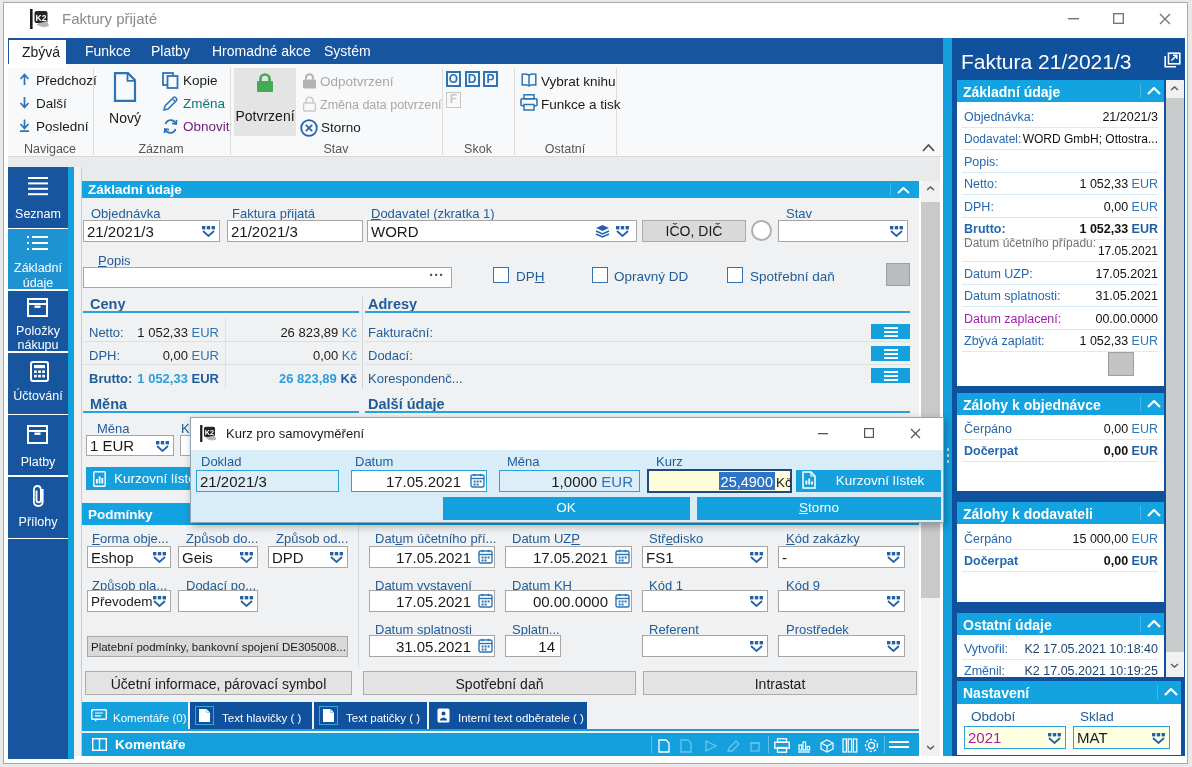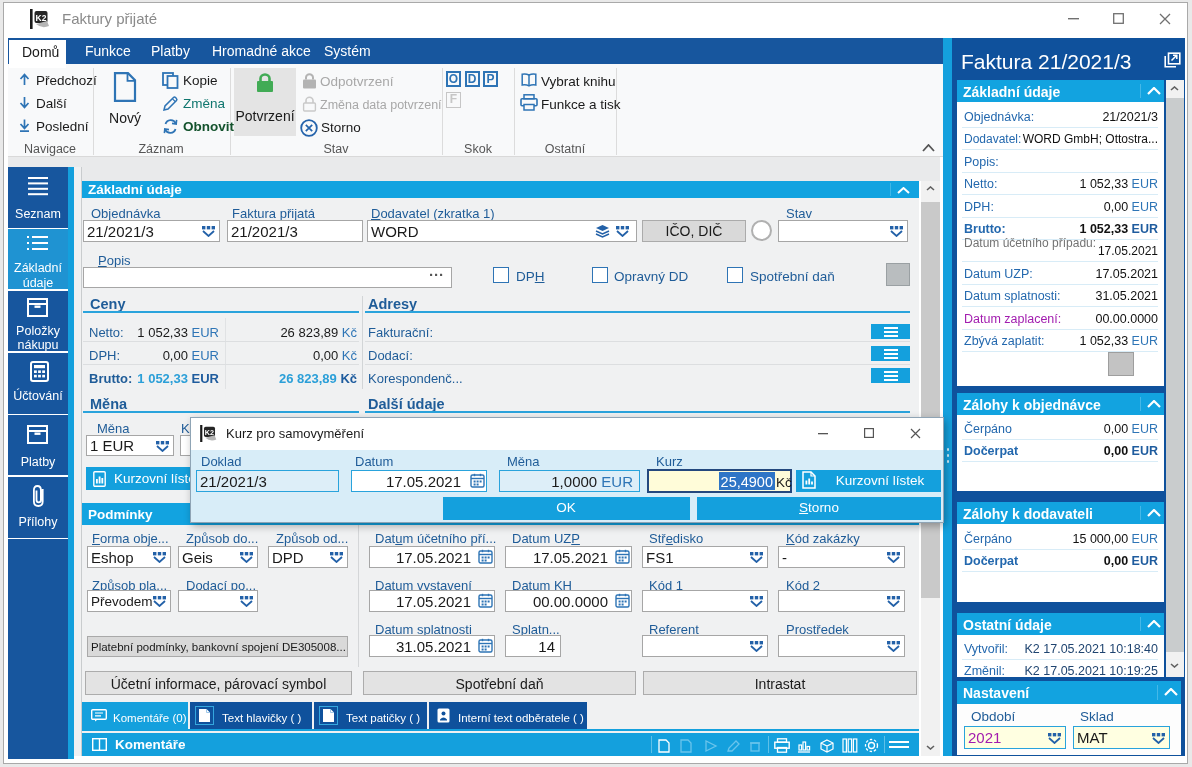--- a/index.html
+++ b/index.html
@@ -20,21 +20,21 @@
   </svg>
 <svg style="position:absolute;left:1113px;top:13px" width="11" height="11" viewBox="0 0 11 11">
     <rect x="0.7" y="0.7" width="9.6" height="9.6" fill="none" stroke="#707070" stroke-width="1.3"></rect>
   </svg>
 <svg style="position:absolute;left:1159px;top:13px" width="12" height="12" viewBox="0 0 12 12">
     <path d="M1 1 L11 11 M11 1 L1 11" stroke="#707070" stroke-width="1.3"></path>
   </svg>
 <div class="" style="position:absolute;left:8px;top:38px;width:936px;height:26px;background:#17569e"></div>
 <div class="" style="position:absolute;left:8px;top:64px;width:936px;height:93px;background:#f8f9fa;border-bottom:1px solid #d9d9d9;box-sizing:border-box"></div>
 <div class="" style="position:absolute;left:9px;top:40px;width:57px;height:28px;background:#fff"></div>
-<div class="t " style="left:22px;top:43px;font-size:14px;color:#1a1a1a;font-weight:400;">Domů</div>
+<div class="t " style="left:22px;top:43px;font-size:14px;color:#1a1a1a;font-weight:400;">Zbývá</div>
 <div class="t " style="left:85px;top:42px;font-size:14px;color:#fff;font-weight:400;">Funkce</div>
 <div class="t " style="left:151px;top:42px;font-size:14px;color:#fff;font-weight:400;">Platby</div>
 <div class="t " style="left:212px;top:42px;font-size:14px;color:#fff;font-weight:400;">Hromadné akce</div>
 <div class="t " style="left:324px;top:42px;font-size:14px;color:#fff;font-weight:400;">Systém</div>
 <div class="" style="position:absolute;left:93px;top:68px;width:1px;height:87px;background:#dcdcdc"></div>
 <div class="" style="position:absolute;left:230px;top:68px;width:1px;height:87px;background:#dcdcdc"></div>
 <div class="" style="position:absolute;left:442px;top:68px;width:1px;height:87px;background:#dcdcdc"></div>
 <div class="" style="position:absolute;left:514px;top:68px;width:1px;height:87px;background:#dcdcdc"></div>
 <div class="" style="position:absolute;left:616px;top:68px;width:1px;height:87px;background:#dcdcdc"></div>
 <div class="t" style="left:50px;top:140px;transform:translateX(-50%);font-size:12.5px;color:#555">Navigace</div>
@@ -68,21 +68,21 @@
     <path d="M2 15 L3 11 L11.5 2.5 Q12.5 1.5 13.8 2.8 L14.2 3.2 Q15.5 4.5 14.5 5.5 L6 14 L2 15 Z" fill="none" stroke="#2e74b5" stroke-width="1.5"></path>
     <path d="M10.5 3.8 L13.2 6.5" stroke="#2e74b5" stroke-width="1.2"></path>
   </svg>
 <div class="t " style="left:183px;top:95px;font-size:13.5px;color:#0f766e;font-weight:400;">Změna</div>
 <svg style="position:absolute;left:162px;top:118px" width="17" height="17" viewBox="0 0 17 17">
     <path d="M3.5 6 A 5.5 5.5 0 0 1 13.8 5.3" fill="none" stroke="#2e74b5" stroke-width="1.8"></path>
     <path d="M13.5 11 A 5.5 5.5 0 0 1 3.2 11.7" fill="none" stroke="#2e74b5" stroke-width="1.8"></path>
     <path d="M14.6 1.8 L14.2 6 L10 5.4" fill="none" stroke="#2e74b5" stroke-width="1.6"></path>
     <path d="M2.4 15.2 L2.8 11 L7 11.6" fill="none" stroke="#2e74b5" stroke-width="1.6"></path>
   </svg>
-<div class="t " style="left:183px;top:118px;font-size:13.5px;color:#14532d;font-weight:700;">Obnovit</div>
+<div class="t " style="left:183px;top:118px;font-size:13.5px;color:#701a75;font-weight:400;">Obnovit</div>
 <div class="" style="position:absolute;left:234px;top:68px;width:62px;height:68px;background:#e4e4e4"></div>
 <svg style="position:absolute;left:255px;top:73px" width="20" height="20" viewBox="0 0 20 20">
     <rect x="2" y="8" width="16" height="11" rx="1" fill="#41ab55"></rect>
     <path d="M5.5 8 L5.5 5.5 A 4.5 4 0 0 1 14.5 5.5 L14.5 8" fill="none" stroke="#41ab55" stroke-width="2.6"></path>
   </svg>
 <div class="t" style="left:265px;top:107px;transform:translateX(-50%);font-size:14px;color:#1a1a1a">Potvrzení</div>
 <svg style="position:absolute;left:302px;top:73px" width="15" height="16" viewBox="0 0 15 16">
     <rect x="1" y="6.5" width="13" height="9" rx="1" fill="#b3b3b3"></rect>
     <path d="M4 6.5 L4 4.5 A 3.5 3.2 0 0 1 11 4.5 L11 6.5" fill="none" stroke="#b3b3b3" stroke-width="2"></path>
   </svg>
@@ -376,21 +376,21 @@
 <div class="t " style="left:782px;top:549px;font-size:15px;color:#1a1a1a;font-weight:400;">-</div>
 <svg style="position:absolute;left:887px;top:552px" width="13" height="11" viewBox="0 0 13 11">
     <rect x="0" y="0" width="3.4" height="3.4" fill="#2361a8"></rect>
     <rect x="4.8" y="0" width="3.4" height="3.4" fill="#2361a8"></rect>
     <rect x="9.6" y="0" width="3.4" height="3.4" fill="#2361a8"></rect>
     <path d="M1 5 L6.5 10 L12 5" stroke="#2361a8" stroke-width="1.8" fill="none"></path>
   </svg>
 <div class="t " style="left:375px;top:577px;font-size:13px;color:#1f5c98;font-weight:400;"><u>D</u>atum vystavení</div>
 <div class="t " style="left:512px;top:577px;font-size:13px;color:#1f5c98;font-weight:400;">Datum KH</div>
 <div class="t " style="left:649px;top:577px;font-size:13px;color:#1f5c98;font-weight:400;">Kód 1</div>
-<div class="t " style="left:786px;top:577px;font-size:13px;color:#1f5c98;font-weight:400;">Kód 2</div>
+<div class="t " style="left:786px;top:577px;font-size:13px;color:#1f5c98;font-weight:400;">Kód 9</div>
 <div style="position:absolute;left:369px;top:590px;width:126px;height:22px;background:#fff;border:1px solid #a6a6a6;box-sizing:border-box"></div>
 <div class="t r" style="right:721px;top:593px;font-size:15px;color:#1a1a1a;font-weight:400;">17.05.2021</div>
 <svg style="position:absolute;left:478px;top:593px" width="15" height="15" viewBox="0 0 15 15">
     <rect x="1" y="2" width="13" height="12" rx="1.5" fill="none" stroke="#2e74b5" stroke-width="1.4"></rect>
     <line x1="1" y1="5.5" x2="14" y2="5.5" stroke="#2e74b5" stroke-width="1.4"></line>
     <line x1="4.5" y1="0.8" x2="4.5" y2="3.2" stroke="#2e74b5" stroke-width="1.4"></line>
     <line x1="10.5" y1="0.8" x2="10.5" y2="3.2" stroke="#2e74b5" stroke-width="1.4"></line>
     <rect x="3.6" y="7.5" width="2" height="2" fill="#2e74b5"></rect>
     <rect x="6.6" y="7.5" width="2" height="2" fill="#2e74b5"></rect>
     <rect x="9.6" y="7.5" width="2" height="2" fill="#2e74b5"></rect>

